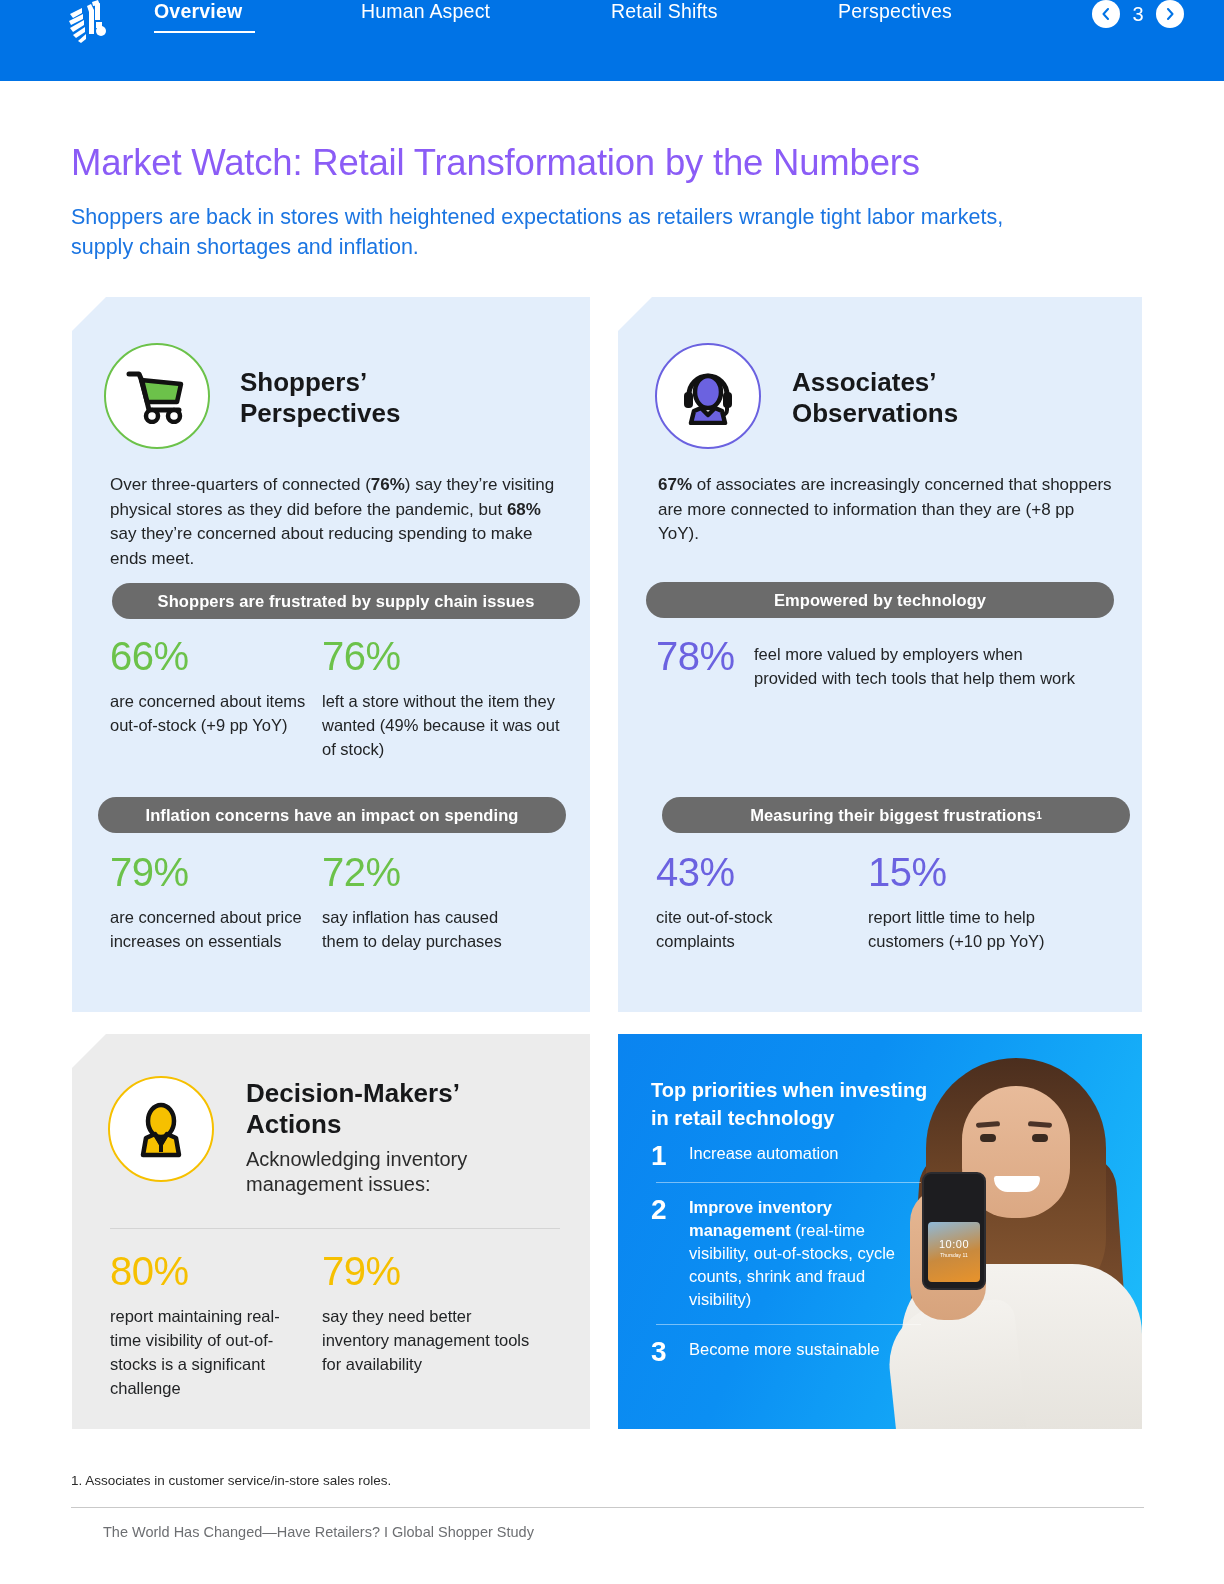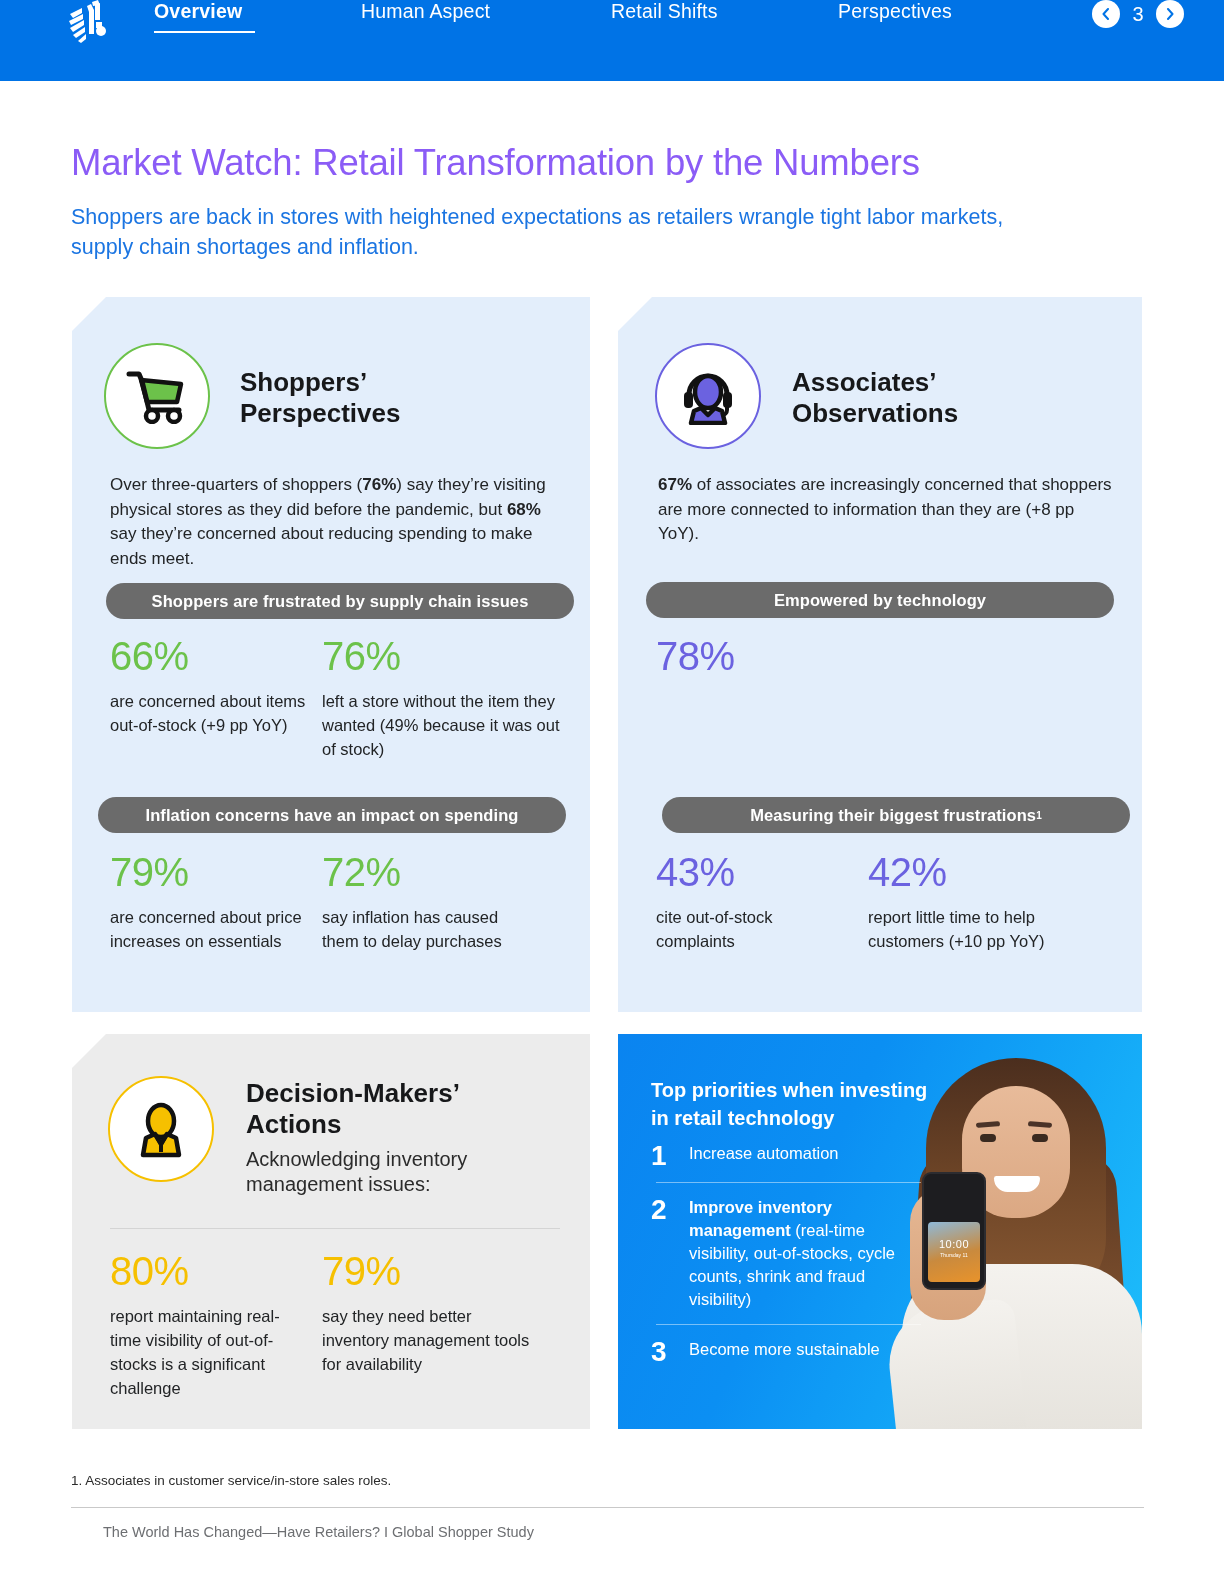--- a/index.html
+++ b/index.html
@@ -262,24 +262,24 @@
         <circle cx="27" cy="48" r="6" fill="#fff" stroke="#111" stroke-width="4.5"></circle>
         <circle cx="49" cy="48" r="6" fill="#fff" stroke="#111" stroke-width="4.5"></circle>
       </svg>
     </div>
     <div class="card-heading" style="left:168px; top:70px;">
       <span>Shoppers’</span><br>
       <span>Perspectives</span>
     </div>
 
     <div class="card-body" style="left:38px; top:176px; width:450px;">
-      <span>Over three-quarters of shoppers (</span><b>76%</b><span>) say they’re visiting physical stores as they did before the pandemic, but </span><b>68%</b><span> say they’re concerned about reducing spending to make ends meet.</span>
-    </div>
-
-    <div class="pill" style="left:34px; top:286px; width:468px;">
+      <span>Over three-quarters of connected (</span><b>76%</b><span>) say they’re visiting physical stores as they did before the pandemic, but </span><b>68%</b><span> say they’re concerned about reducing spending to make ends meet.</span>
+    </div>
+
+    <div class="pill" style="left:40px; top:286px; width:468px;">
       <span>Shoppers are frustrated by supply chain issues</span>
     </div>
     <div class="statnum green" style="left:38px; top:337px;">66%</div>
     <div class="stattext" style="left:38px; top:392px; width:200px;">are concerned about items out-of-stock (+9 pp YoY)</div>
     <div class="statnum green" style="left:250px; top:337px;">76%</div>
     <div class="stattext" style="left:250px; top:392px; width:240px;">left a store without the item they wanted (49% because it was out of stock)</div>
 
     <div class="pill" style="left:26px; top:500px; width:468px;">
       <span>Inflation concerns have an impact on spending</span>
     </div>
@@ -306,28 +306,29 @@
     </div>
 
     <div class="card-body" style="left:40px; top:176px; width:455px;">
       <b>67%</b><span> of associates are increasingly concerned that shoppers are more connected to information than they are (+8 pp YoY).</span>
     </div>
 
     <div class="pill" style="left:28px; top:285px; width:468px;">
       <span>Empowered by technology</span>
     </div>
     <div class="statnum purple" style="left:38px; top:337px;">78%</div>
+    <div class="stattext" style="left:136px; top:345px; width:330px;">feel more valued by employers when provided with tech tools that help them work</div>
 
     <div class="pill" style="left:44px; top:500px; width:468px;">
       <span>Measuring their biggest frustrations</span>
         <sup>1</sup>
     </div>
     <div class="statnum purple" style="left:38px; top:553px;">43%</div>
     <div class="stattext" style="left:38px; top:608px; width:190px;">cite out-of-stock complaints</div>
-    <div class="statnum purple" style="left:250px; top:553px;">42%</div>
+    <div class="statnum purple" style="left:250px; top:553px;">15%</div>
     <div class="stattext" style="left:250px; top:608px; width:200px;">report little time to help customers (+10 pp YoY)</div>
   </div>
 
   <div class="card grey" id="card-decision">
     <div class="icon-circle gold" style="left:36px; top:42px;">
       <svg width="62" height="58" viewBox="0 0 62 58" aria-hidden="true">
         <ellipse cx="31" cy="21" rx="13" ry="16" fill="#f6c000" stroke="#111" stroke-width="4.5"></ellipse>
         <path d="M13 55 L16 38 L25 34 L31 44 L37 34 L46 38 L49 55 Z" fill="#f6c000" stroke="#111" stroke-width="4.5" stroke-linejoin="round"></path>
         <path d="M25 34 L31 44 L37 34" stroke="#111" stroke-width="4" fill="none"></path>
         <path d="M31 42 L31 52" stroke="#111" stroke-width="4"></path>

